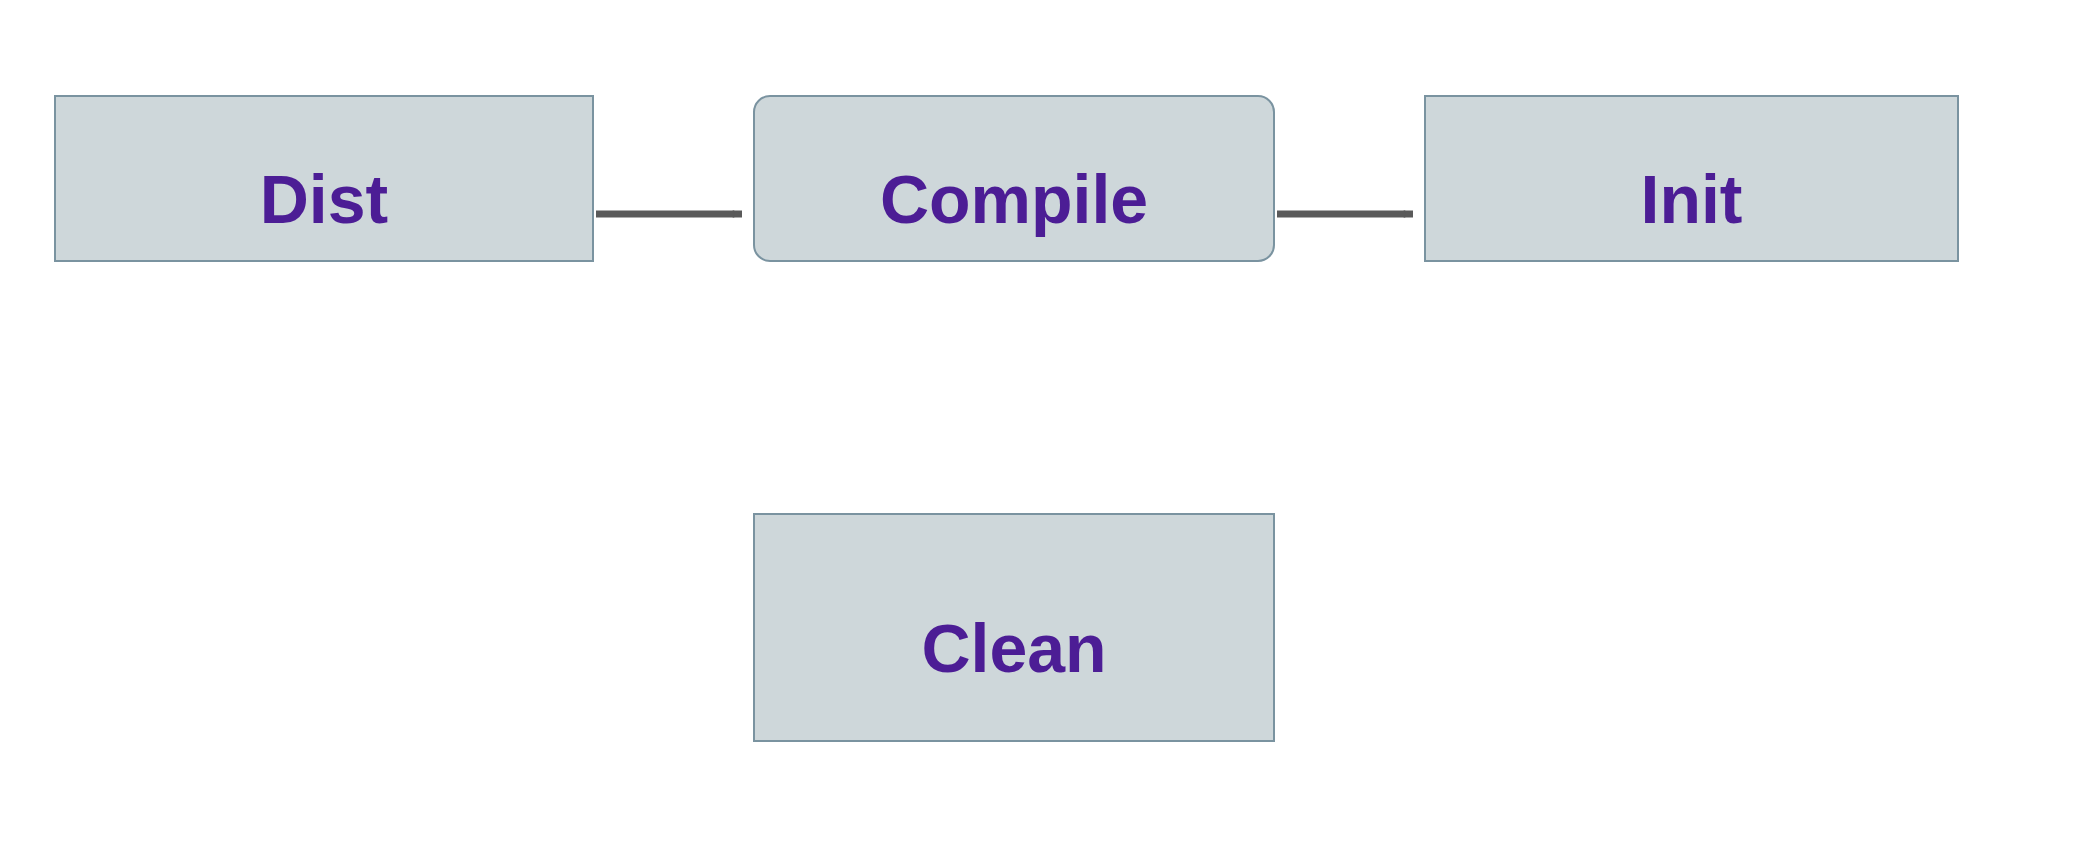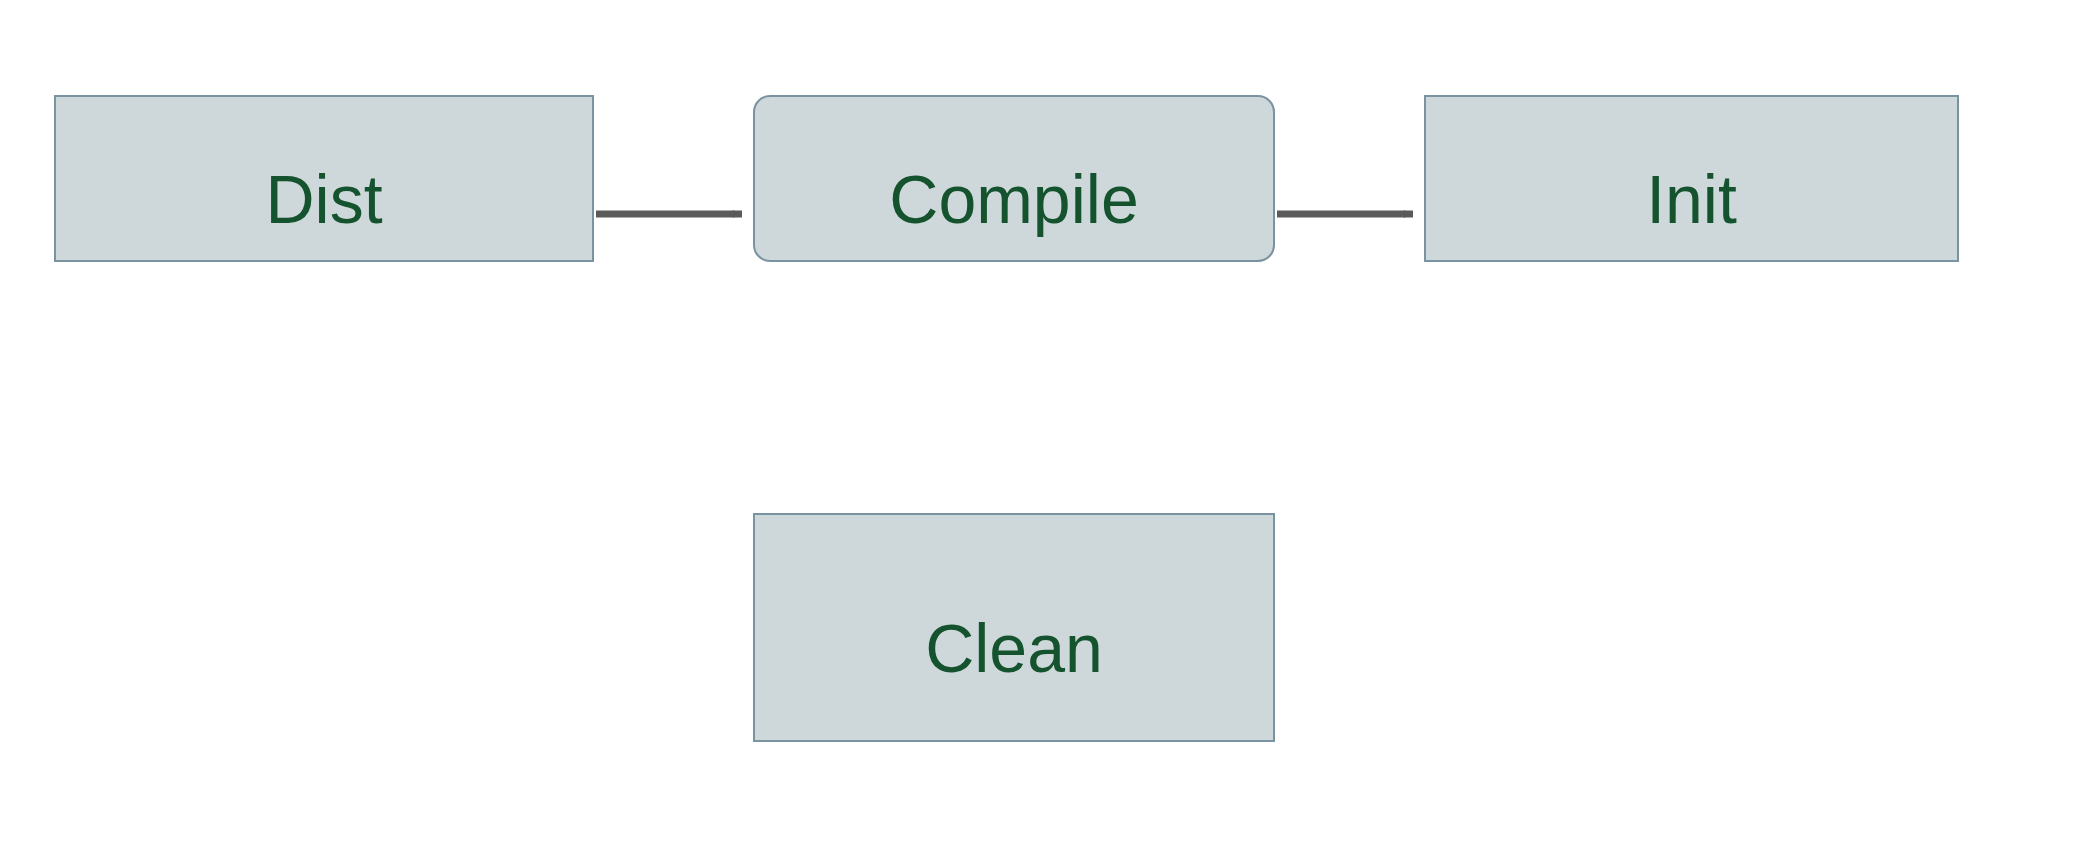--- a/index.html
+++ b/index.html
@@ -23,22 +23,22 @@
     box-sizing: border-box;
     background: #ced7da;
     border: 2px solid #7a93a0;
     display: flex;
     align-items: center;
     justify-content: center;
   }
   .node-label {
     font-family: "Liberation Sans", sans-serif;
     font-size: 68px;
-    font-weight: 400;
-    color: #14532d;
+    font-weight: 700;
+    color: #4c1d95;
     line-height: 1;
     letter-spacing: 0px;
     white-space: nowrap;
     user-select: none;
     margin-top: 40px;
   }
   .edge-layer {
     position: absolute;
     left: 0;
     top: 0;

